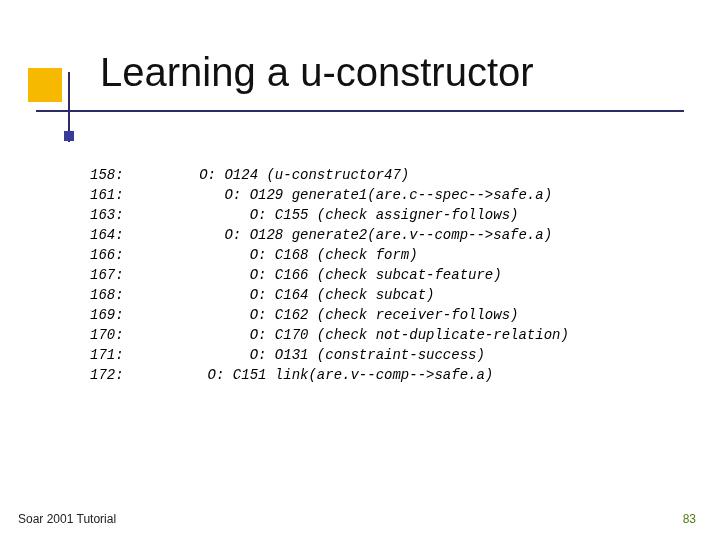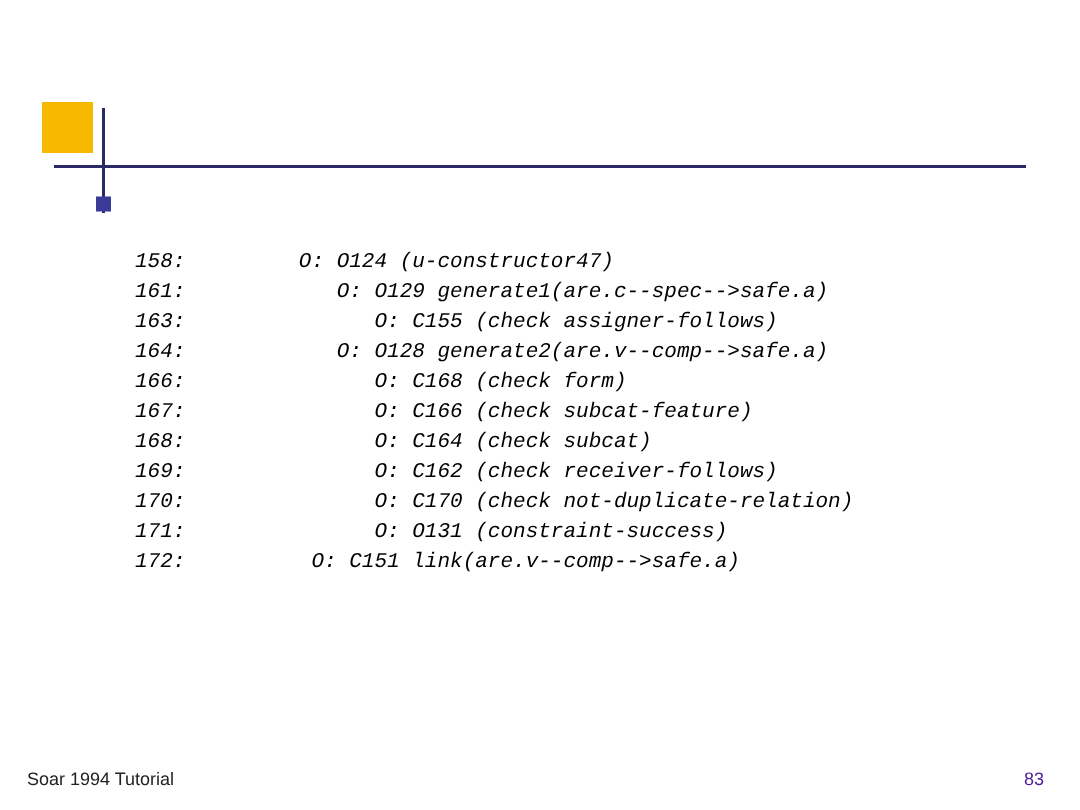--- a/index.html
+++ b/index.html
@@ -75,32 +75,33 @@
     left: 18px;
     bottom: 14px;
     font-size: 12px;
     color: #222;
   }
   .footer-right {
     position: absolute;
     right: 24px;
     bottom: 14px;
     font-size: 12px;
-    color: #4c1d95;
+    color: #4d7c0f;
   }
 </style>
 </head>
 <body>
 
 <div class="slide">
 
   <div class="accent-block"></div>
   <div class="rule-v"></div>
   <div class="rule-h"></div>
   <div class="small-sq"></div>
 
+  <div class="title">Learning a u-constructor</div>
 
   <div class="trace"><div>158:         O: O124 (u-constructor47)</div><div>161:            O: O129 generate1(are.c--spec--&gt;safe.a)</div><div>163:               O: C155 (check assigner-follows)</div><div>164:            O: O128 generate2(are.v--comp--&gt;safe.a)</div><div>166:               O: C168 (check form)</div><div>167:               O: C166 (check subcat-feature)</div><div>168:               O: C164 (check subcat)</div><div>169:               O: C162 (check receiver-follows)</div><div>170:               O: C170 (check not-duplicate-relation)</div><div>171:               O: O131 (constraint-success)</div><div>172:          O: C151 link(are.v--comp--&gt;safe.a)</div></div>
 
-  <div class="footer-left">Soar 1994 Tutorial</div>
+  <div class="footer-left">Soar 2001 Tutorial</div>
   <div class="footer-right">83</div>
 
 </div>
 
 </body></html>

